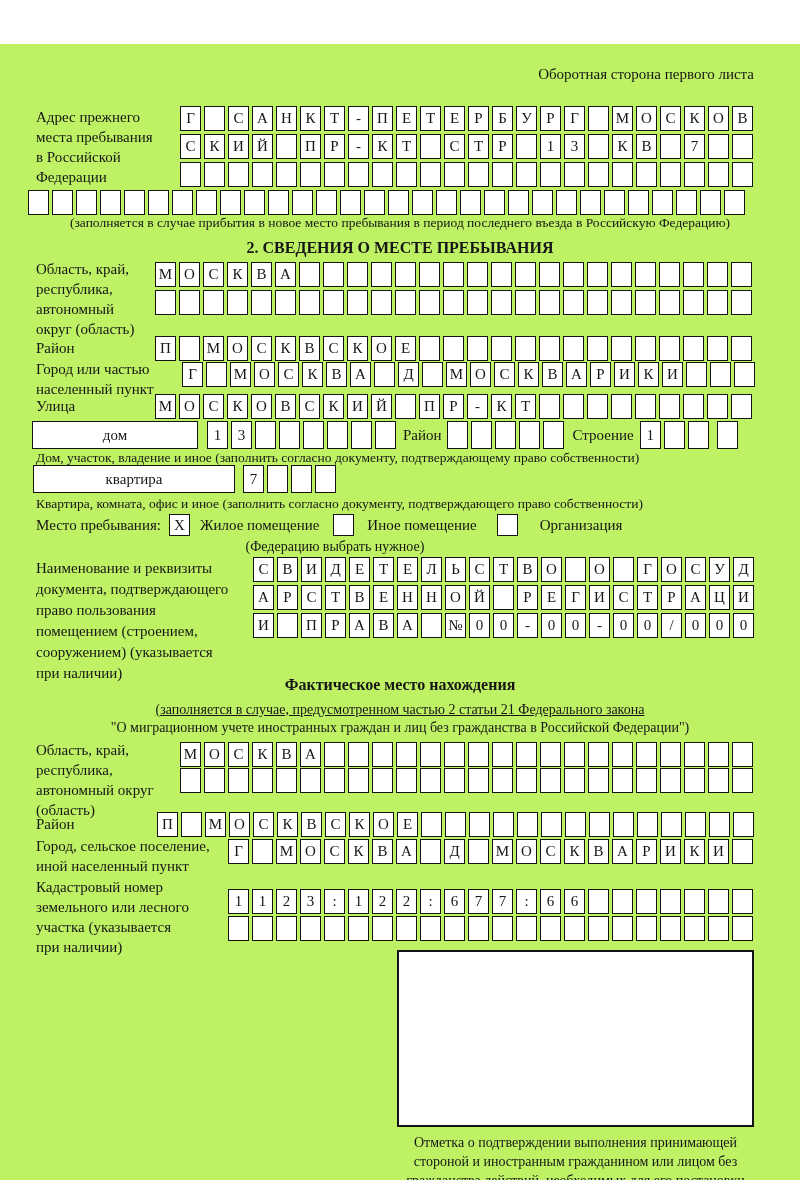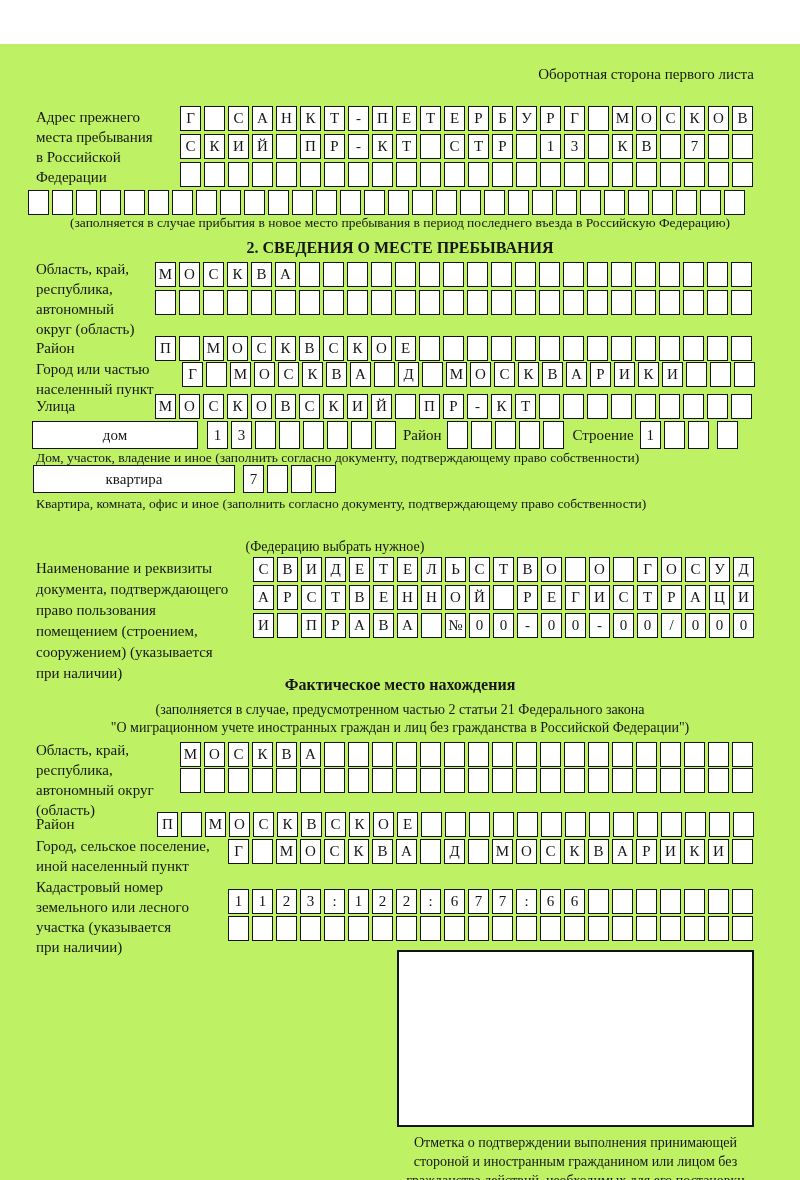--- a/index.html
+++ b/index.html
@@ -339,22 +339,37 @@
     <div class="widebox" style="width:202px;">
       <span>квартира</span>
     </div>
     <div class="cellrow h28" style="margin-left:8px;">
         <span class="cell">7</span>
         <span class="cell"></span>
         <span class="cell"></span>
         <span class="cell"></span>
       </div>
   </div>
-  <div class="abs caption" style="left:36px; top:451px; width:740px;">Квартира, комната, офис и иное (заполнить согласно документу, подтверждающему право собственности)</div>
-
+  <div class="abs caption" style="left:36px; top:451px; width:740px;">Квартира, комната, офис и иное (заполнить согласно документу, подтверждающего право собственности)</div>
+
+  <div class="abs mesto" style="left:36px; top:470px;">
+    <span>Место пребывания:</span>
+    <span class="checkbox" style="margin-left:8px;">
+      <span>X</span>
+    </span>
+    <span style="margin-left:10px;">Жилое помещение</span>
+    <span class="checkbox" style="margin-left:14px;">
+      <span></span>
+    </span>
+    <span style="margin-left:13px;">Иное помещение</span>
+    <span class="checkbox" style="margin-left:20px;">
+      <span></span>
+    </span>
+    <span style="margin-left:22px;">Организация</span>
+  </div>
   <div class="abs caption center" style="left:185px; top:494px; width:300px; font-size:14px;">(Федерацию выбрать нужное)</div>
 
   <div class="abs lbl tight" style="left:36px; top:514px; width:215px;">Наименование и реквизиты
 документа, подтверждающего
 право пользования
 помещением (строением,
 сооружением) (указывается
 при наличии)</div>
   <div class="abs cellcol" style="left:253px; top:513px;">
     <div class="cellrow">
@@ -422,21 +437,21 @@
         <span class="cell">0</span>
         <span class="cell">0</span>
         <span class="cell">/</span>
         <span class="cell">0</span>
         <span class="cell">0</span>
         <span class="cell">0</span>
       </div>
   </div>
 
   <div class="abs title" style="left:0px; top:632px; width:800px;">Фактическое место нахождения</div>
-  <div class="abs caption center" style="left:0px; top:657px; width:800px; font-size:14px;">(заполняется в случае, предусмотренном частью 2 статьи 21 Федерального закона</div>
+  <div class="abs caption center" style="left:0px; top:657px; width:800px; font-size:14px;text-decoration:underline;">(заполняется в случае, предусмотренном частью 2 статьи 21 Федерального закона</div>
   <div class="abs caption center" style="left:0px; top:675px; width:800px; font-size:14px;">"О миграционном учете иностранных граждан и лиц без гражданства в Российской Федерации")</div>
 
   <div class="abs lbl" style="left:36px; top:696px; width:150px;">Область, край,
 республика,
 автономный округ
 (область)</div>
   <div class="abs cellcol" style="left:180px; top:698px; gap:1px;">
     <div class="cellrow">
         <span class="cell">М</span>
         <span class="cell">О</span>

